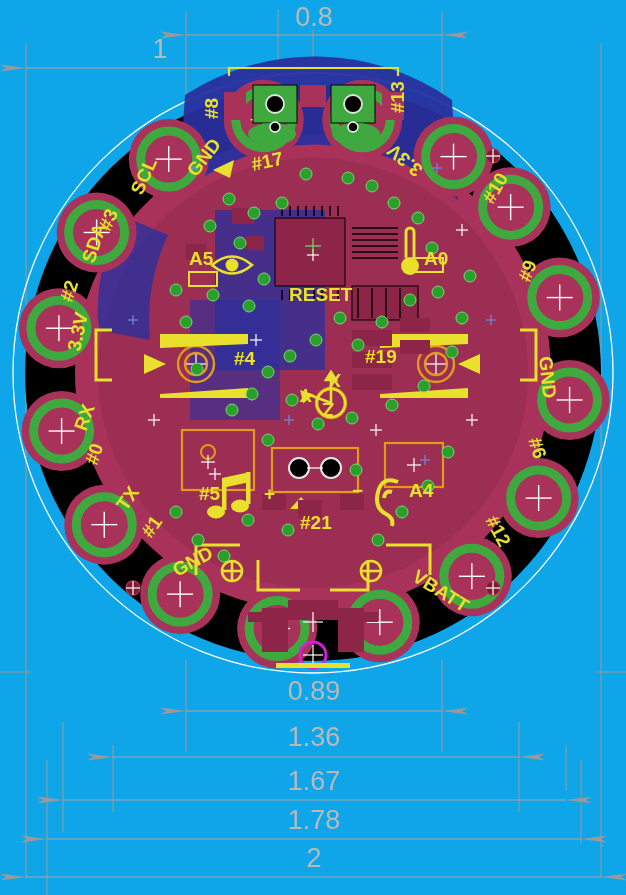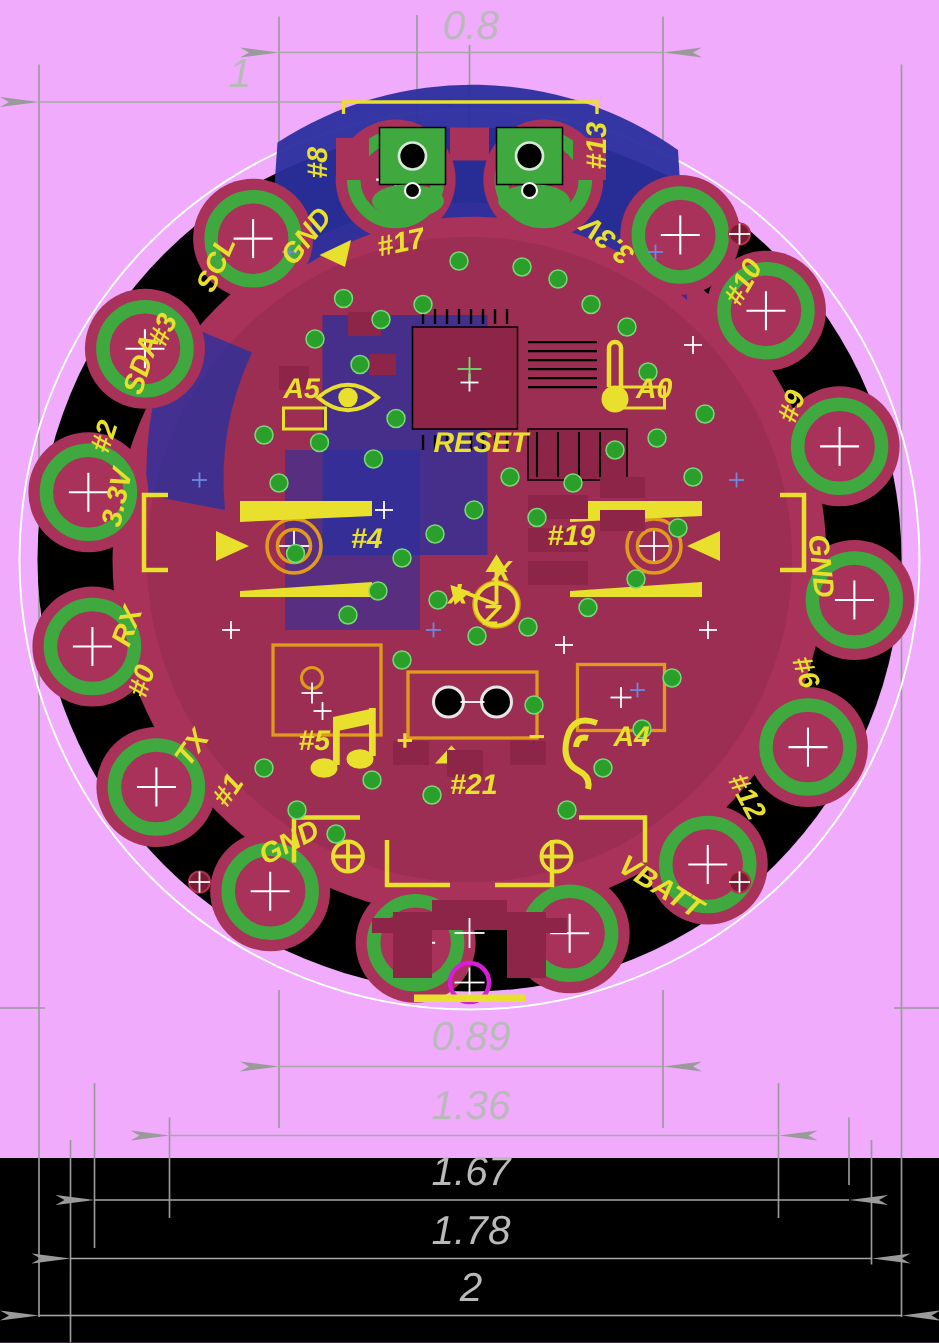--- a/index.html
+++ b/index.html
@@ -1,19 +1,19 @@
 <!DOCTYPE html>
 <html><head>
 <meta charset="utf-8">
 <title>PCB Dimension Drawing</title>
 <style>
   html,body{margin:0;padding:0;background:#000;}
   body{width:626px;height:895px;overflow:hidden;
        font-family:"Liberation Sans",sans-serif;}
-  #stage{position:relative;width:626px;height:772px;background:#f0abfc;font-style:italic;}
+  #stage{position:relative;width:626px;height:895px;background:#0ea5e9;}
   svg.layer{position:absolute;left:0;top:0;width:626px;height:895px;}
   .dimtxt{fill:#b9b9b9;font-family:"Liberation Sans",sans-serif;
           font-size:27px;text-anchor:middle;dominant-baseline:alphabetic;}
   .silk{fill:#e8e02c;font-family:"Liberation Sans",sans-serif;
         font-weight:bold;font-size:19px;}
   .dimline{stroke:#a8a8a8;stroke-width:1.1;fill:none;}
   .extline{stroke:#9a9a9a;stroke-width:1.1;fill:none;}
   .arrow{fill:#9a9a9a;}
   .boardout{fill:none;stroke:#ffffff;stroke-width:1.3;}
   .copper{fill:#a8325a;}

